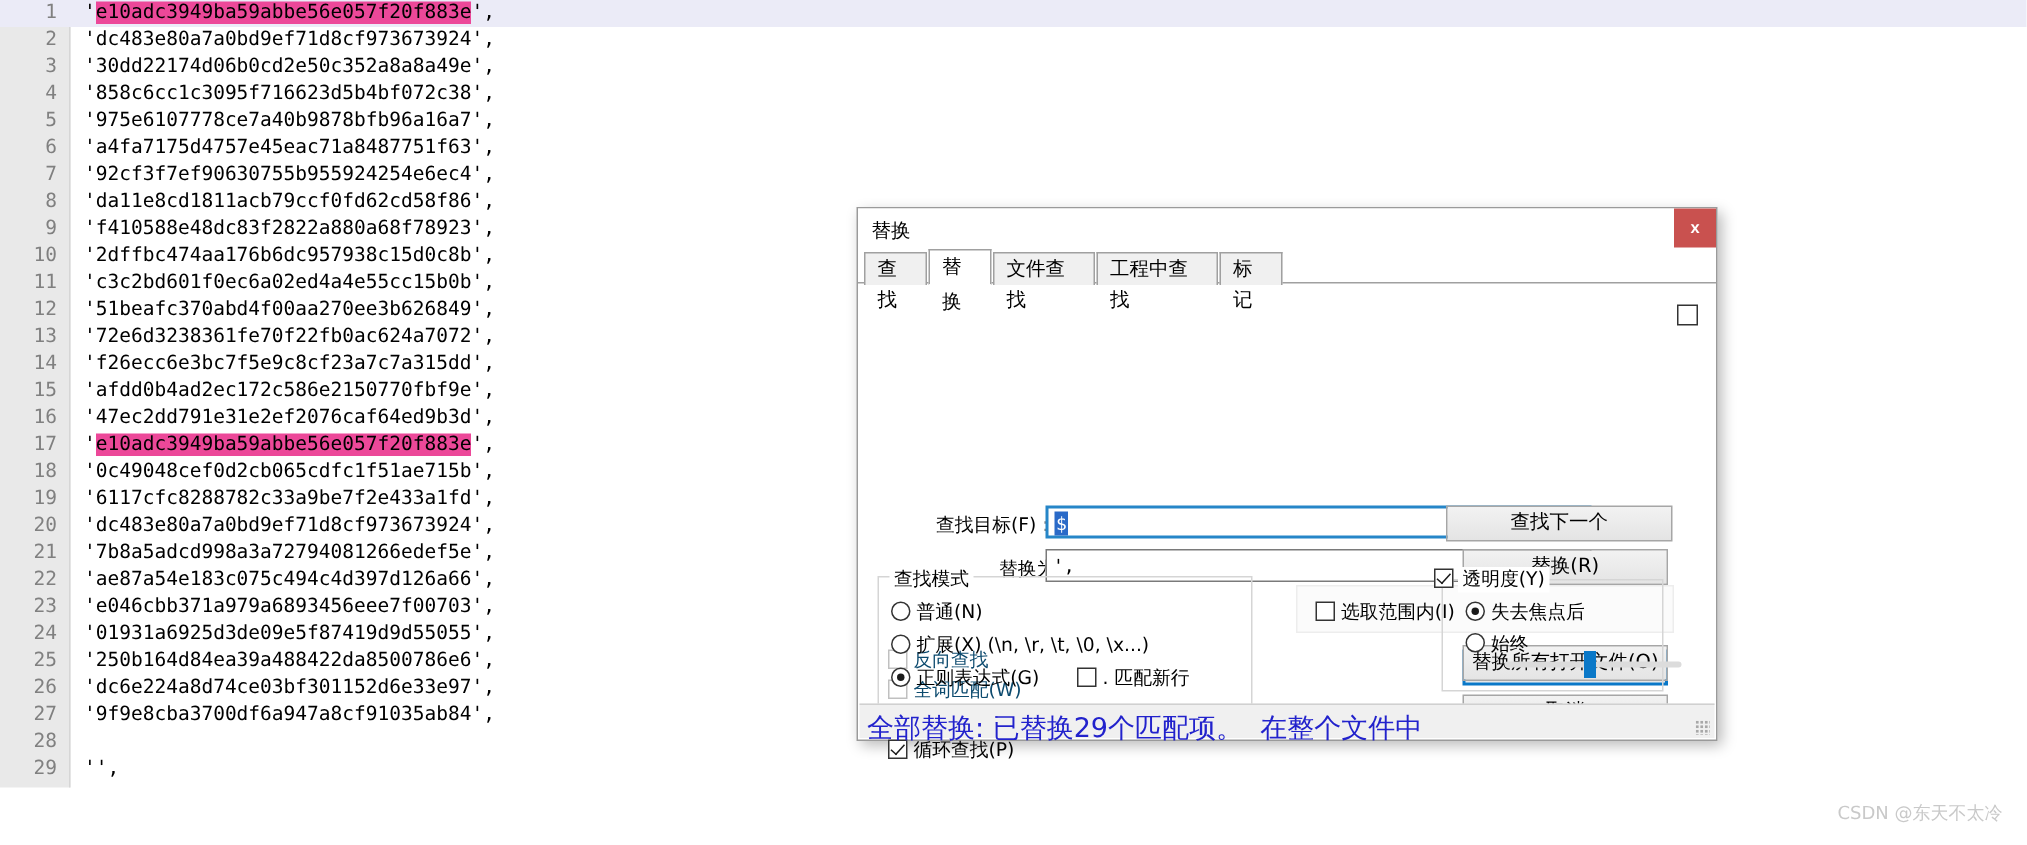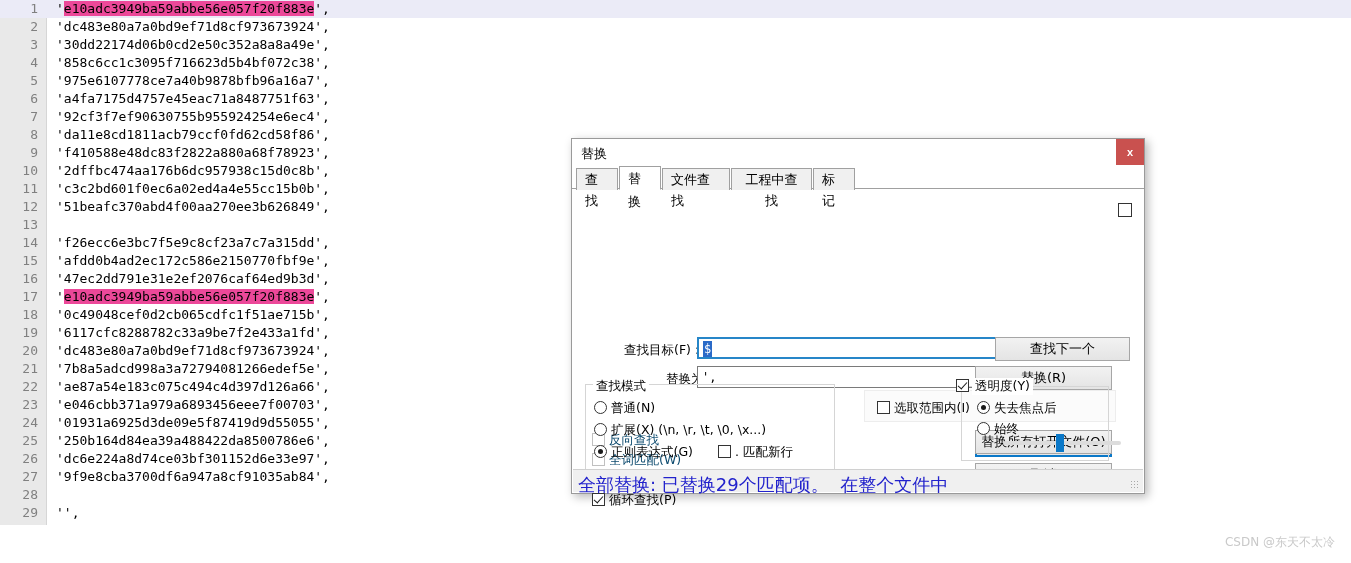--- a/index.html
+++ b/index.html
@@ -367,20 +367,21 @@
       <div class="code-row">
         <div class="ln">11</div>
         <div class="ctext">'c3c2bd601f0ec6a02ed4a4e55cc15b0b',</div>
       </div>
       <div class="code-row">
         <div class="ln">12</div>
         <div class="ctext">'51beafc370abd4f00aa270ee3b626849',</div>
       </div>
       <div class="code-row">
         <div class="ln">13</div>
+        <div class="ctext">'72e6d3238361fe70f22fb0ac624a7072',</div>
       </div>
       <div class="code-row">
         <div class="ln">14</div>
         <div class="ctext">'f26ecc6e3bc7f5e9c8cf23a7c7a315dd',</div>
       </div>
       <div class="code-row">
         <div class="ln">15</div>
         <div class="ctext">'afdd0b4ad2ec172c586e2150770fbf9e',</div>
       </div>
       <div class="code-row">
@@ -445,37 +446,37 @@
 
   <div id="dlg-titlebar">
     <div id="dlg-title">替换</div>
     <div id="dlg-close">x</div>
   </div>
 
   <div id="tabstrip">
       <div class="tab" style="left: 4px; width: 42px;">查找</div>
       <div class="tab active" style="left: 47px; width: 42px;">替换</div>
       <div class="tab" style="left: 90px; width: 68px;">文件查找</div>
-      <div class="tab" style="left: 159px; width: 81px; text-align: center;">工程中查找</div>
+      <div class="tab" style="left: 159px; width: 81px;">工程中查找</div>
       <div class="tab" style="left: 241px; width: 42px;">标记</div>
     </div>
 
   <div class="lbl" style="left: 52px; top: 203px; transform: none;">查找目标(F) :</div>
   <div class="combo focused" style="left:125px; top:198px; width:364px;">
     <span class="cval sel">$</span>
     <span class="arrow">▾</span>
   </div>
 
   <div class="lbl" style="left:94px; top:232px;">替换为(L) :</div>
   <div class="combo" style="left:125px; top:227px; width:364px;">
     <span class="cval">',</span>
     <span class="arrow">▾</span>
   </div>
 
-  <div class="btn" style="left:423px; top:198px; width:135px;">查找下一个</div>
+  <div class="btn" style="left:392px; top:198px; width:151px;">查找下一个</div>
   <div class="btn" style="left:403px; top:227px; width:137px;">替换(R)</div>
 
   <div class="btn-wrap" style="left:292px; top:251px; width:252px; height:32px;"></div>
   <div class="cb" style="left:305px; top:262px;"></div>
   <div class="lbl" style="left:322px; top:261px;">选取范围内(I)</div>
   <div class="btn default" style="left:403px; top:257px; width:137px;">全部替换(A)</div>
 
   <div class="btn" style="left:403px; top:291px; width:137px;">替换所有打开文件(O)</div>
   <div class="btn" style="left:403px; top:324px; width:137px;">取消</div>
 

